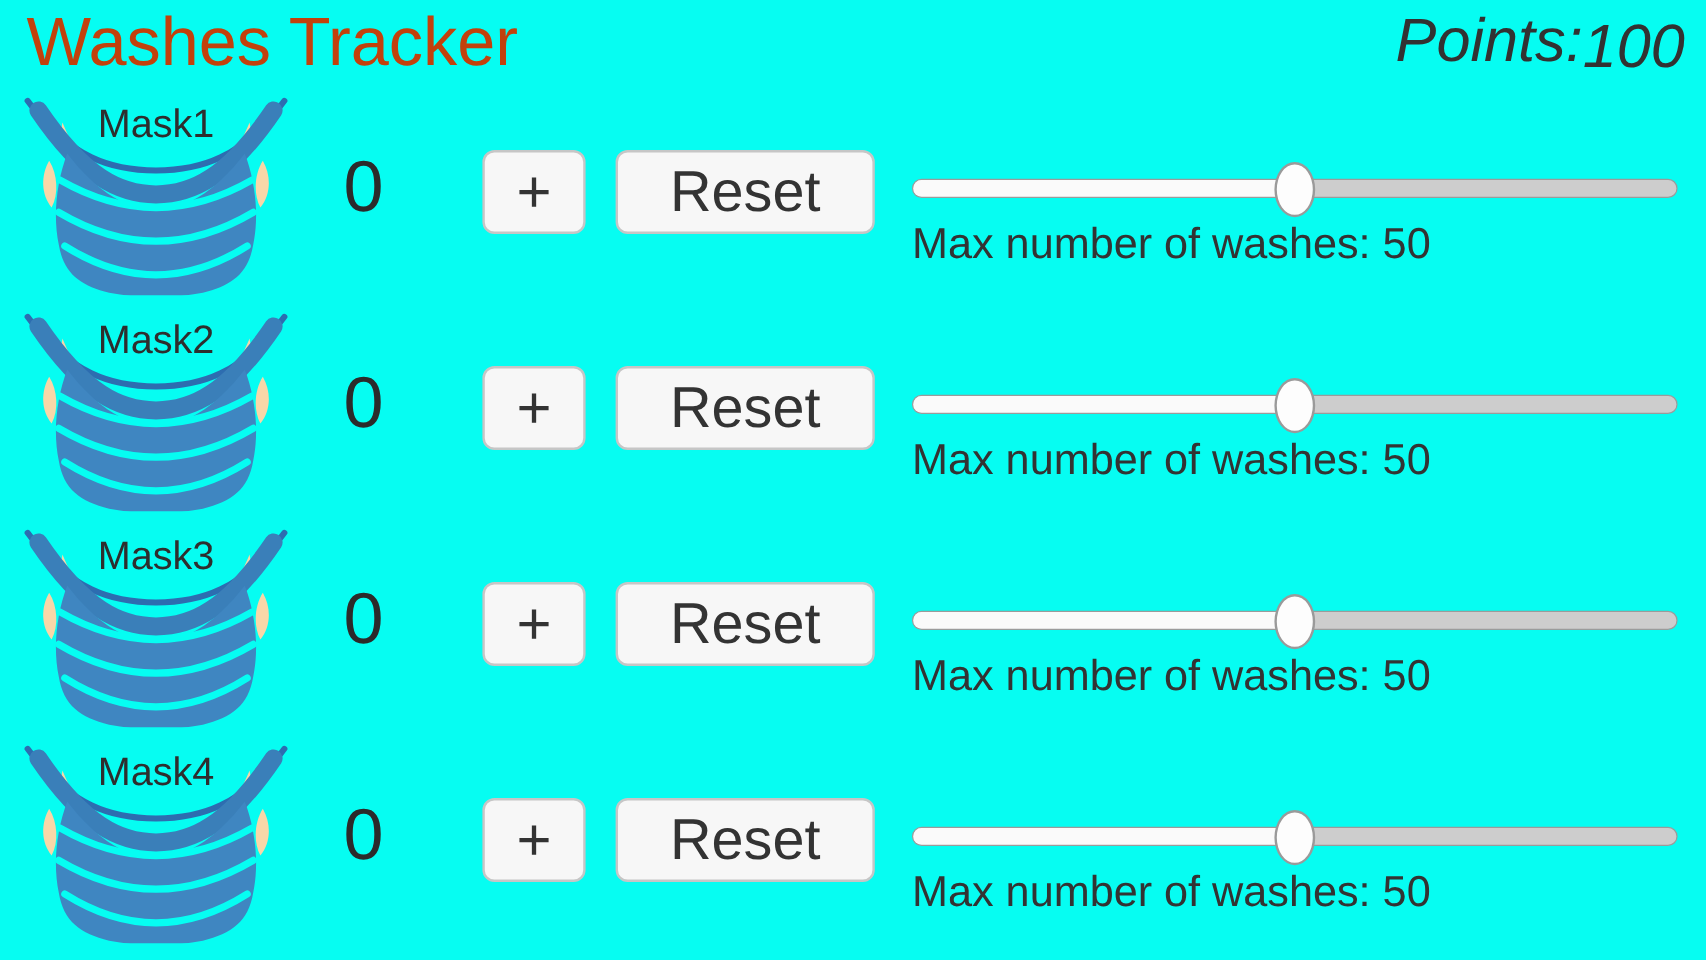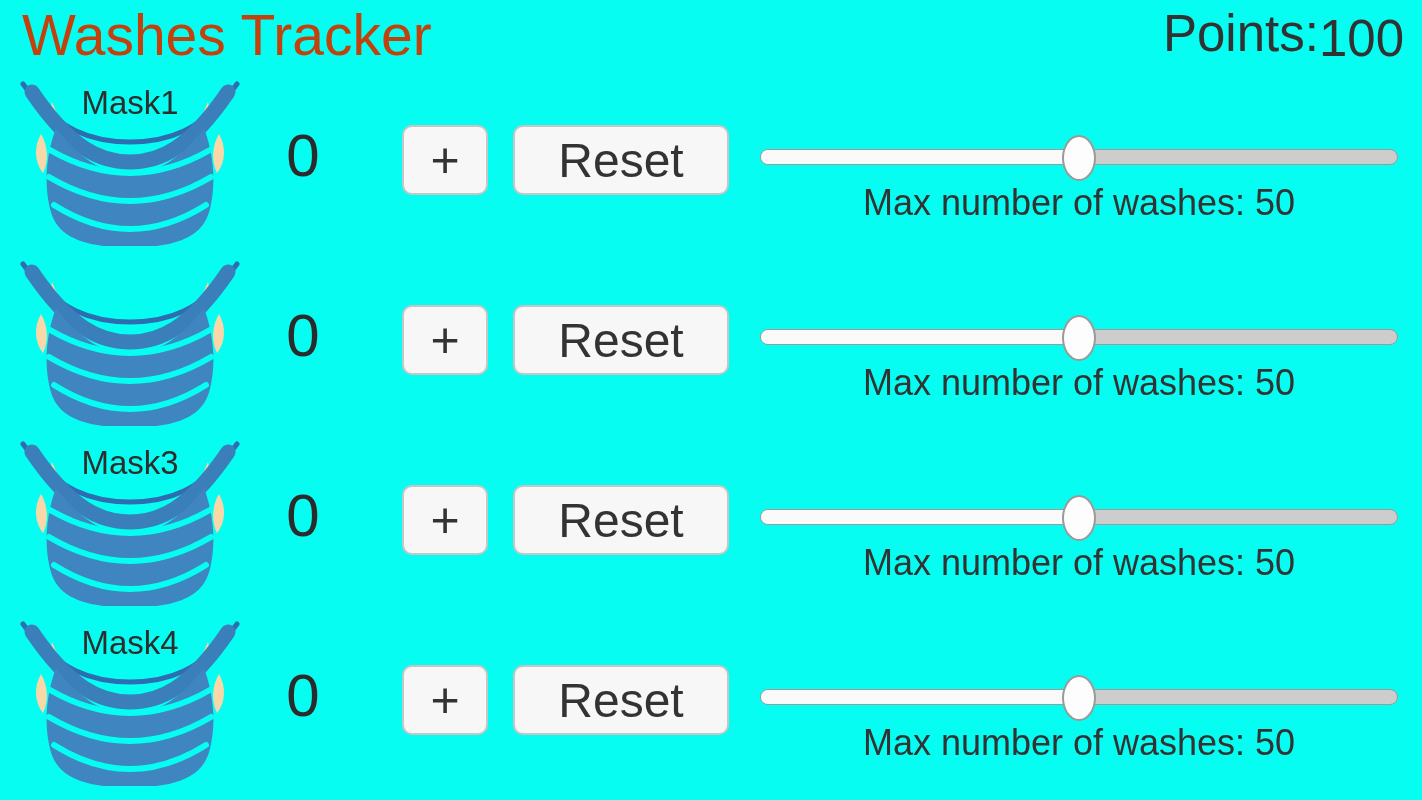--- a/index.html
+++ b/index.html
@@ -12,21 +12,21 @@
     width:1422px;height:800px;
     background:#06fdf2;
     overflow:hidden;
   }
   .title{
     position:absolute;left:22px;top:2px;
     font-size:57px;color:#c2410c;letter-spacing:0;
   }
   .points{
     position:absolute;right:18px;top:4px;
-    font-size:51px;color:#323232;white-space:nowrap;
+    font-size:51px;color:#323232;white-space:nowrap;font-style:italic;
   }
   .points .points-value{position:relative;top:5px;}
   .row{position:absolute;left:0;width:1422px;height:180px;padding-left:40px;}
   .row0{top:78px}.row1{top:258px}.row2{top:438px}.row3{top:618px}
   .mask-wrap{position:absolute;left:18px;top:0;width:224px;height:168px;}
   .mask-wrap svg{display:block;width:224px;height:168px;}
   .mask-label{
     position:absolute;left:18px;top:6px;width:224px;
     text-align:center;font-size:33px;color:#2e2e2e;
   }
@@ -52,21 +52,21 @@
     position:absolute;left:0;top:0;bottom:0;width:50%;
     background:#fafafa;border-right:1px solid #bcbcbc;
   }
   .slider-thumb{
     position:absolute;top:0;left:50%;width:34px;height:46px;margin-left:-17px;
     background:#fdfdfd;border:2px solid #9a9a9a;border-radius:50%;
     box-sizing:border-box;cursor:pointer;
   }
   .max-label{
     position:absolute;left:760px;top:104px;width:638px;
-    text-align:center;font-size:36px;color:#333333;white-space:nowrap;
+    font-size:36px;color:#333333;white-space:nowrap;
   }
 </style>
 </head>
 <body>
 
 <svg width="0" height="0" style="position:absolute">
   <symbol id="mask-shape" viewBox="0 0 224 168">
     <path d="M5 6 C40 54 76 64 112 64 C148 64 184 54 219 6" fill="none" stroke="#2d6db0" stroke-width="5" stroke-linecap="round"></path>
     <path d="M34 24 L41 40 L32 37 Z" fill="#f8d7a8"></path>
     <path d="M190 24 L183 40 L192 37 Z" fill="#f8d7a8"></path>
@@ -106,20 +106,21 @@
     </div>
     <div class="max-label">Max number of washes: 50</div>
   </div>
 
   <div class="row row1">
     <div class="mask-wrap">
       <svg viewBox="0 0 224 168">
           <use href="#mask-shape"></use>
         </svg>
     </div>
+    <div class="mask-label">Mask2</div>
     <div class="count">0</div>
     <button class="btn btn-plus">+</button>
     <button class="btn btn-reset">Reset</button>
     <div class="slider">
       <div class="slider-track">
         <div class="slider-fill" style="width: 50%;"></div>
       </div>
       <div class="slider-thumb" style="left: 50%;"></div>
     </div>
     <div class="max-label">Max number of washes: 50</div>

